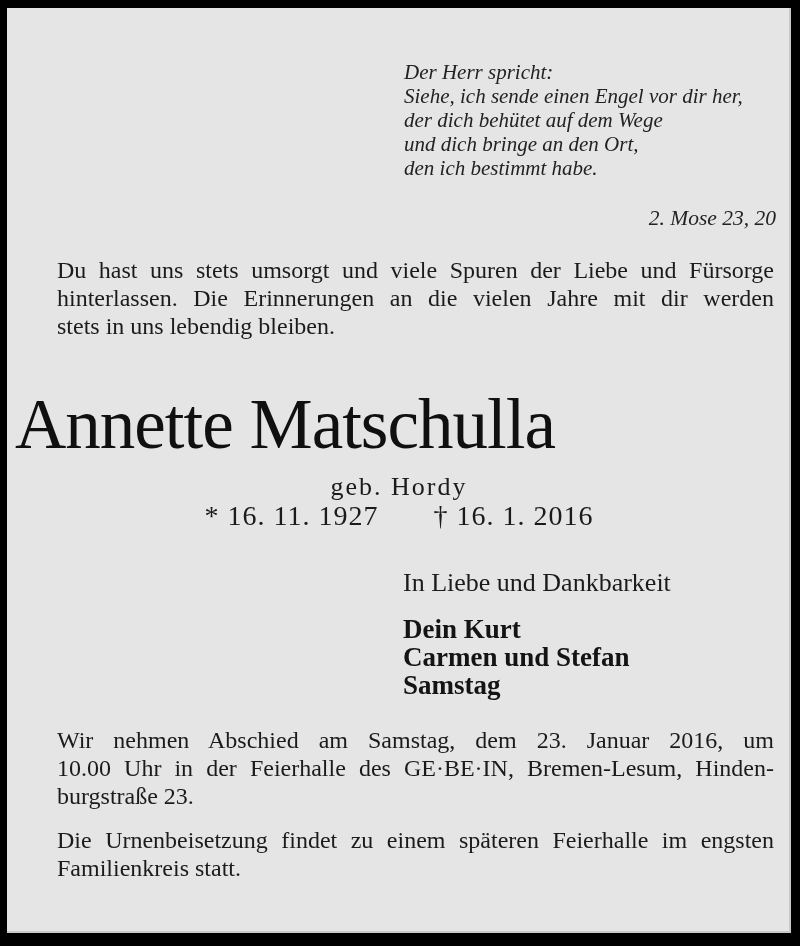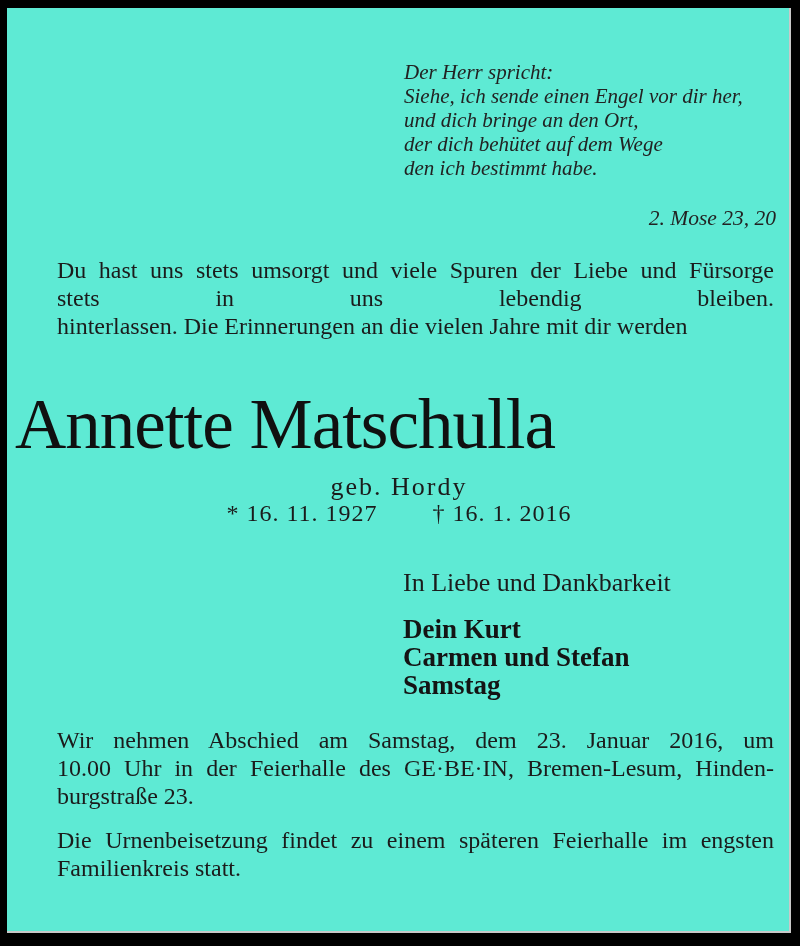--- a/index.html
+++ b/index.html
@@ -5,21 +5,21 @@
   * { margin: 0; padding: 0; box-sizing: border-box; }
   html, body { background: #ffffff; }
   body {
     width: 800px; height: 946px;
     font-family: "Liberation Serif", "DejaVu Serif", serif;
     color: #1b1b1b;
   }
   .page {
     position: relative;
     width: 800px; height: 946px;
-    background: #5eead4;
+    background: #e5e5e5;
     border-style: solid;
     border-color: #000000;
     border-width: 8px 9px 13px 7px;
     box-shadow: inset -2px -2px 0 #c9c9c9;
   }
   
   .verse {
     position: absolute;
     left: 397px; top: 52px;
     width: 376px;
@@ -80,21 +80,21 @@
     letter-spacing: 2px;
     color: #1b1b1b;
   }
   .dates {
     position: absolute;
     left: 0; top: 492px;
     width: 100%;
     display: flex;
     justify-content: center;
     gap: 55px;
-    font-size: 24px;
+    font-size: 28px;
     letter-spacing: 1px;
     color: #1b1b1b;
   }
   
   .mourners {
     position: absolute;
     left: 396px; top: 560px;
   }
   .mourners-intro {
     font-size: 26px;
@@ -111,31 +111,31 @@
 </style>
 </head>
 <body>
 
 <div class="page">
 
   <div class="verse">
     <div>
         <div class="vline">Der Herr spricht:</div>
         <div class="vline">Siehe, ich sende einen Engel vor dir her,</div>
+        <div class="vline">der dich behütet auf dem Wege</div>
         <div class="vline">und dich bringe an den Ort,</div>
-        <div class="vline">der dich behütet auf dem Wege</div>
         <div class="vline">den ich bestimmt habe.</div>
       </div>
     <div class="verse-source">2. Mose 23, 20</div>
   </div>
 
   <div class="para tribute">
       <div class="line">Du hast uns stets umsorgt und viele Spuren der Liebe und Fürsorge</div>
+      <div class="line">hinterlassen. Die Erinnerungen an die vielen Jahre mit dir werden</div>
       <div class="line">stets in uns lebendig bleiben.</div>
-      <div class="line">hinterlassen. Die Erinnerungen an die vielen Jahre mit dir werden</div>
     </div>
 
   <div class="name">Annette Matschulla</div>
 
   <div class="maiden">geb. Hordy</div>
 
   <div class="dates">
     <span>* 16. 11. 1927</span>
     <span>† 16. 1. 2016</span>
   </div>

